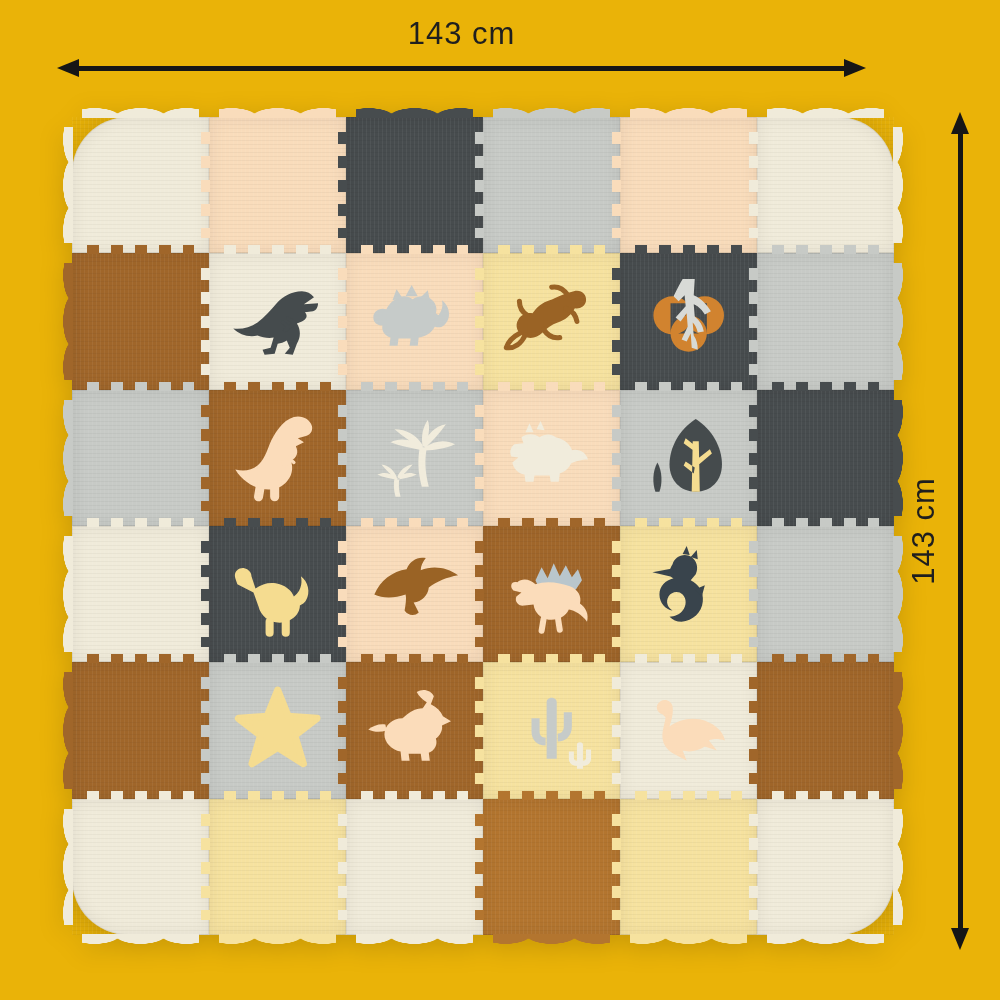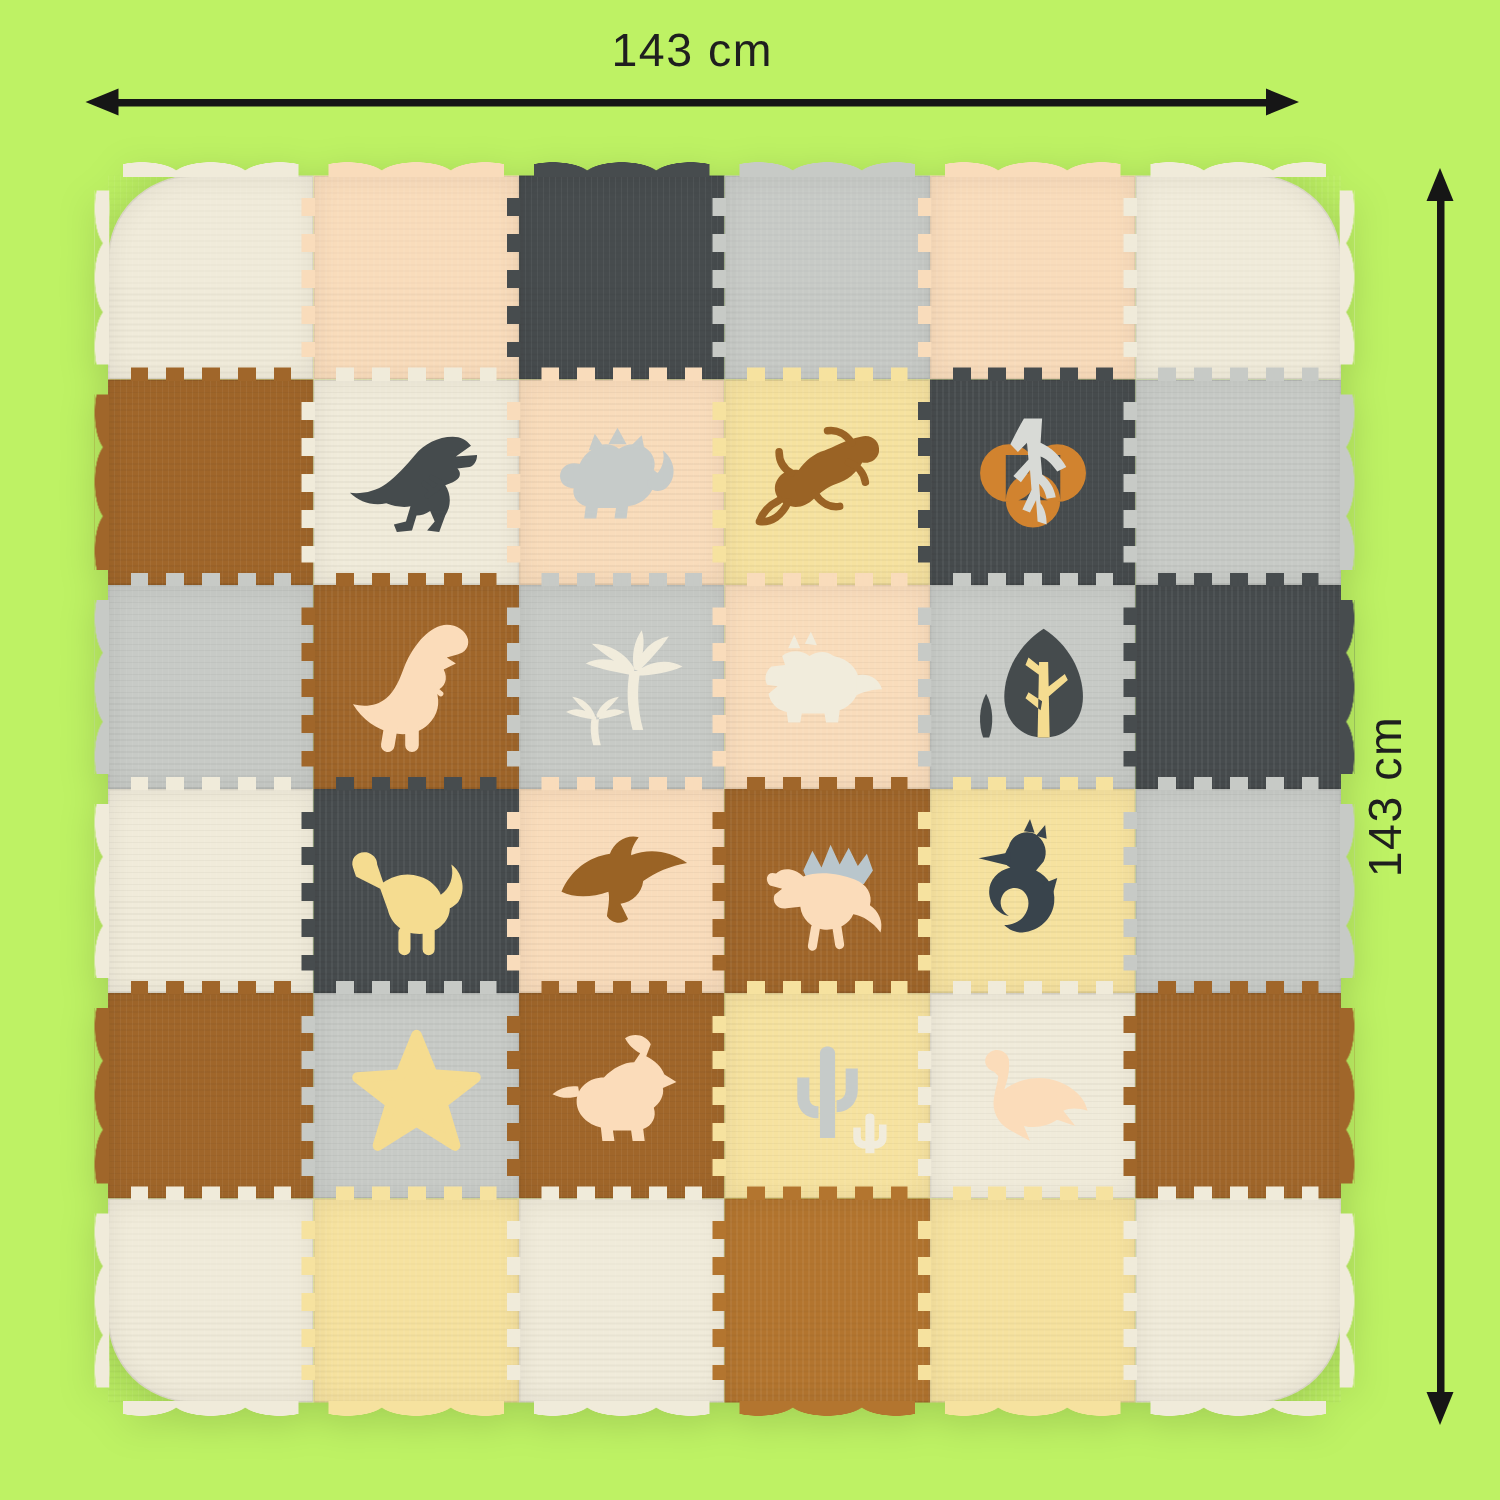--- a/index.html
+++ b/index.html
@@ -1,16 +1,16 @@
 <!DOCTYPE html>
 <html><head>
 <meta charset="utf-8">
 <style>
   html,body{margin:0;padding:0;background:#ffffff;}
-  .stage{position:relative;width:1000px;height:1000px;background:#bef264;overflow:hidden;
+  .stage{position:relative;width:1000px;height:1000px;background:#eab308;overflow:hidden;
          font-family:"Liberation Sans",sans-serif;}
 
   
   .dim-top{position:absolute;left:57px;top:16px;width:809px;}
   .dim-label{text-align:center;font-size:31px;color:#1f1f1f;letter-spacing:1px;margin-bottom:6px;}
   .arrow-h{position:relative;height:20px;}
   .arrow-h .line{position:absolute;top:8px;left:8px;right:8px;height:5px;background:#161616;}
   .arrow-h .head-l{position:absolute;left:0;top:1px;width:0;height:0;
     border-top:9px solid transparent;border-bottom:9px solid transparent;border-right:22px solid #161616;}
   .arrow-h .head-r{position:absolute;right:0;top:1px;width:0;height:0;

